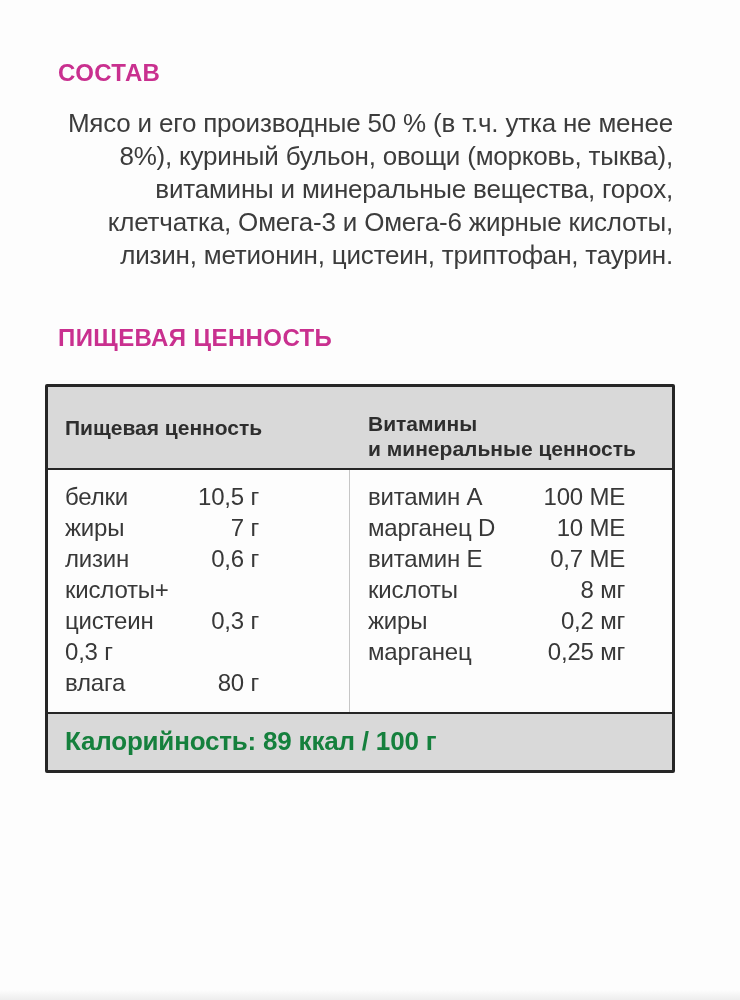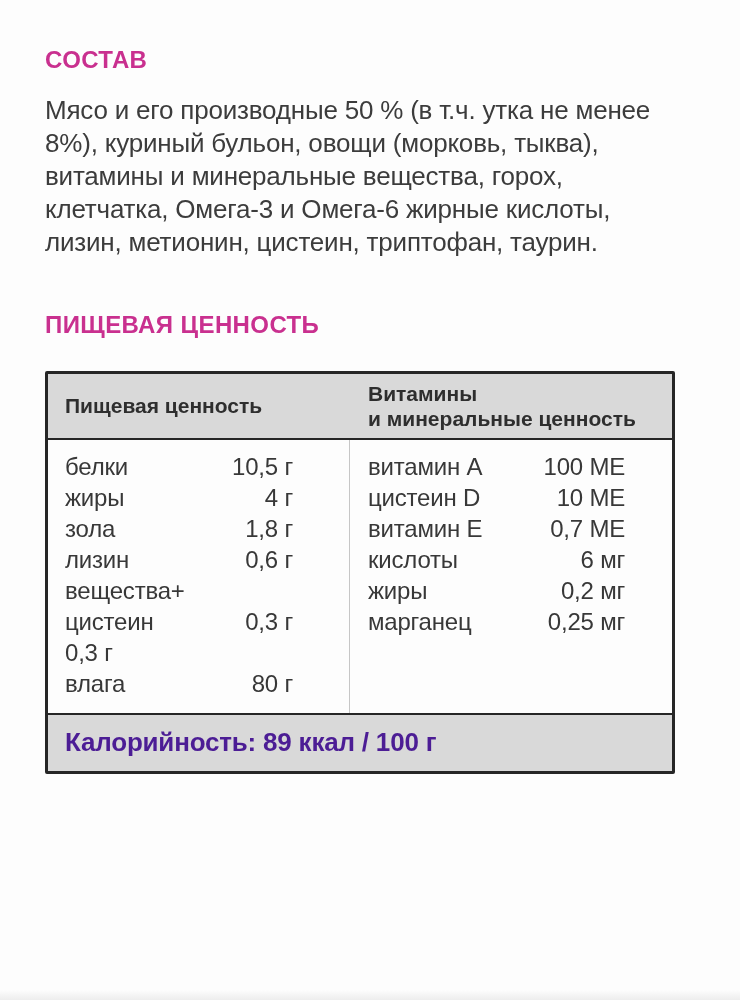--- a/index.html
+++ b/index.html
@@ -13,33 +13,34 @@
   html, body {
     margin: 0; padding: 0;
     width: 740px; height: 1000px;
     background: #fdfdfd;
     font-family: "Liberation Sans", "DejaVu Sans", sans-serif;
     overflow: hidden;
   }
   .page { position: relative; width: 740px; height: 1000px; padding: 46px 45px 0; }
 
   .section-heading {
-    margin: 0;
+    margin: 13px;
     color: var(--accent-pink);
     font-size: 24px;
     font-weight: 700;
     letter-spacing: 0.4px;
   }
   .composition-text {
     margin: 20px 0 0;
     max-width: 628px;
     font-size: 26px;
     line-height: 33px;
     letter-spacing: -0.2px;
     color: var(--text);
+    text-align: right;
   }
   .heading-nutrition { margin-top: 52px; }
 
   .ntable {
     margin-top: 32px;
     width: 630px;
     border: 3px solid var(--table-border);
     border-radius: 2px;
     color: #383838;
   }
@@ -49,49 +50,49 @@
     border-bottom: 2px solid var(--table-border);
   }
   .th { font-weight: 700; font-size: 21px; color: #2e2e2e; }
   .th1 {
     width: 302px;
     padding-left: 17px;
     display: flex; align-items: center;
   }
   .th2 {
     flex: 1;
-    padding: 7px 6px 7px 18px;
+    padding: 24px 6px 7px 18px;
     line-height: 25px;
   }
   .th2 span { display: block; }
 
   .tbody { display: flex; }
   .tcol { padding-top: 11px; padding-bottom: 14px; }
   .tcol1 {
     width: 302px;
     border-right: 1px solid var(--divider);
-    padding-left: 17px; padding-right: 56px;
+    padding-left: 17px; padding-right: 90px;
   }
   .tcol2 { flex: 1; padding-left: 18px; padding-right: 47px; }
   .trow {
     display: flex; justify-content: space-between;
     font-size: 24px; line-height: 31px;
     letter-spacing: -0.2px;
     white-space: nowrap;
   }
   .tvalue { }
 
   .tfoot {
     background: var(--header-bg);
     border-top: 2px solid var(--table-border);
     padding: 12px 17px 13px;
     font-weight: 700;
     font-size: 26px;
     letter-spacing: -0.2px;
-    color: #4c1d95;
+    color: #15803d;
   }
 
   .bottom-edge {
     position: absolute;
     left: 0; bottom: 0;
     width: 740px; height: 10px;
     background: linear-gradient(#fdfdfd, #ededed);
   }
 </style>
 </head>
@@ -117,32 +118,28 @@
 
     <div class="tbody">
 
       <div class="tcol tcol1">
         <div class="trow">
           <span class="tlabel">белки</span>
           <span class="tvalue">10,5 г</span>
         </div>
         <div class="trow">
           <span class="tlabel">жиры</span>
-          <span class="tvalue">4 г</span>
-        </div>
-        <div class="trow">
-          <span class="tlabel">зола</span>
-          <span class="tvalue">1,8 г</span>
+          <span class="tvalue">7 г</span>
         </div>
         <div class="trow">
           <span class="tlabel">лизин</span>
           <span class="tvalue">0,6 г</span>
         </div>
         <div class="trow">
-          <span class="tlabel">вещества+</span>
+          <span class="tlabel">кислоты+</span>
           <span class="tvalue"></span>
         </div>
         <div class="trow">
           <span class="tlabel">цистеин</span>
           <span class="tvalue">0,3 г</span>
         </div>
         <div class="trow">
           <span class="tvalue">0,3 г</span>
         </div>
         <div class="trow">
@@ -150,30 +147,30 @@
           <span class="tvalue">80 г</span>
         </div>
       </div>
 
       <div class="tcol tcol2">
         <div class="trow">
           <span class="tlabel">витамин A</span>
           <span class="tvalue">100 МЕ</span>
         </div>
         <div class="trow">
-          <span class="tlabel">цистеин D</span>
+          <span class="tlabel">марганец D</span>
           <span class="tvalue">10 МЕ</span>
         </div>
         <div class="trow">
           <span class="tlabel">витамин E</span>
           <span class="tvalue">0,7 МЕ</span>
         </div>
         <div class="trow">
           <span class="tlabel">кислоты</span>
-          <span class="tvalue">6 мг</span>
+          <span class="tvalue">8 мг</span>
         </div>
         <div class="trow">
           <span class="tlabel">жиры</span>
           <span class="tvalue">0,2 мг</span>
         </div>
         <div class="trow">
           <span class="tlabel">марганец</span>
           <span class="tvalue">0,25 мг</span>
         </div>
       </div>

